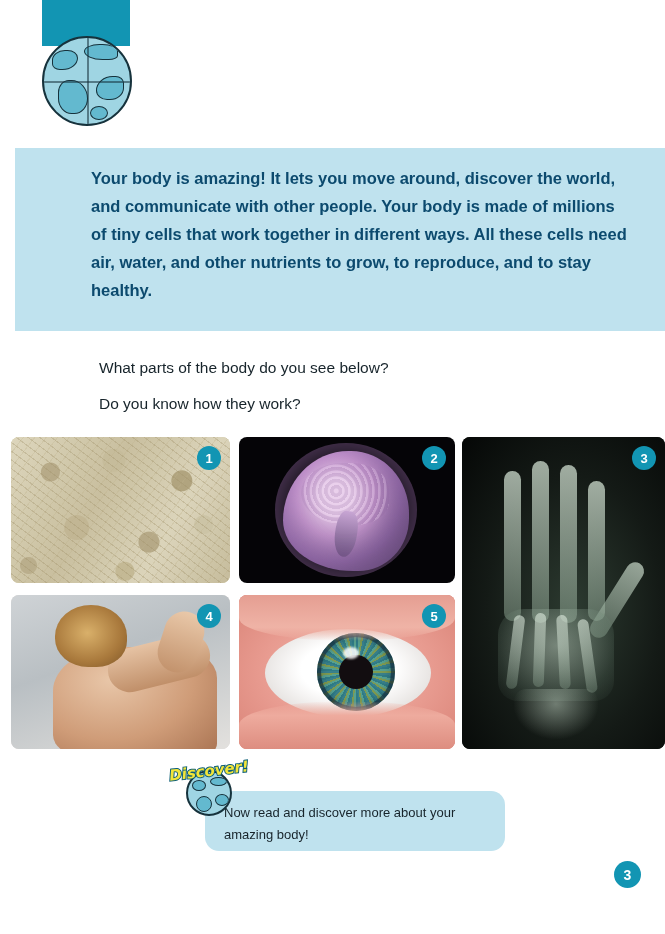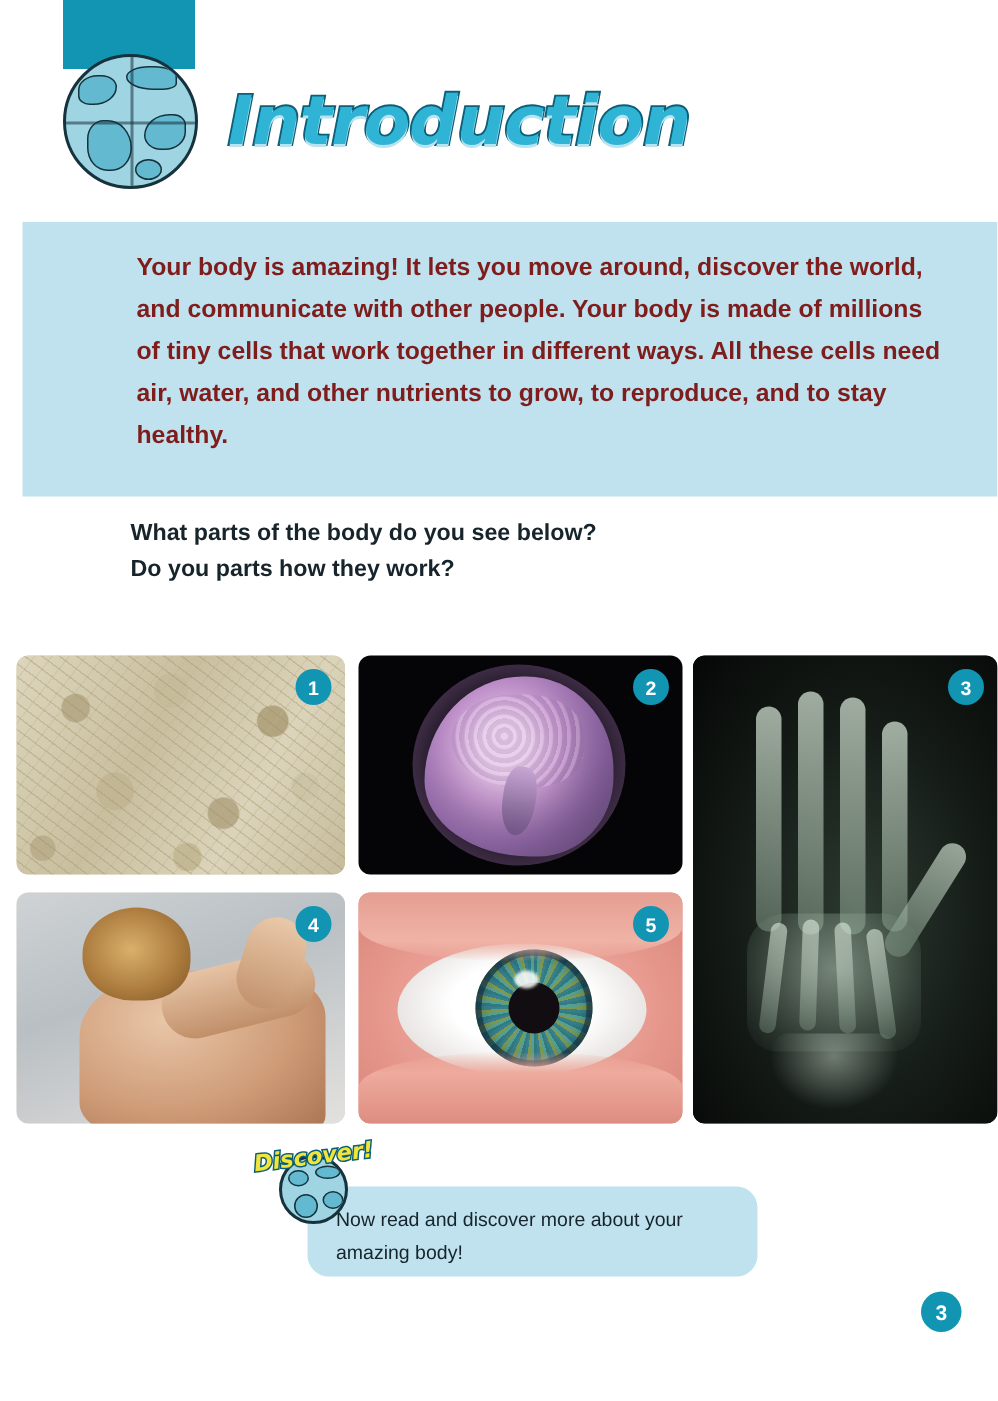--- a/index.html
+++ b/index.html
@@ -77,33 +77,33 @@
     width: 650px; height: 183px;
     background: #bfe2ee;
   }
   .intro-text {
     position: absolute;
     left: 76px; top: 16px;
     width: 540px;
     font-size: 16.5px;
     font-weight: 700;
     line-height: 28px;
-    color: #7f1d1d;
+    color: #0c4a6e;
   }
 
   
   .questions {
     position: absolute;
     left: 87px; top: 344px;
     width: 520px;
     font-size: 15.5px;
     line-height: 24px;
     color: #17242b;
   }
-  .questions div { margin: 0; font-weight: bold; }
+  .questions div { margin: 12px; }
 
   
   .photos { position: absolute; left: 0; top: 437px; width: 665px; height: 312px; }
 
   .photo {
     position: absolute;
     border-radius: 8px;
     overflow: hidden;
   }
   .badge {
@@ -364,30 +364,29 @@
     <div class="header-bar"></div>
     <div class="globe">
       <div class="land l1"></div>
       <div class="land l2"></div>
       <div class="land l3"></div>
       <div class="land l4"></div>
       <div class="land l5"></div>
       <div class="meridian"></div>
       <div class="equator"></div>
     </div>
-    <div class="title">Introduction</div>
   </div>
 
   <div class="intro-block">
     <div class="intro-text">Your body is amazing! It lets you move around, discover the world, and communicate with other people. Your body is made of millions of tiny cells that work together in different ways. All these cells need air, water, and other nutrients to grow, to reproduce, and to stay healthy.</div>
   </div>
 
   <div class="questions">
     <div>What parts of the body do you see below?</div>
-    <div>Do you parts how they work?</div>
+    <div>Do you know how they work?</div>
   </div>
 
   <div class="photos">
 
     <div class="photo" id="photo1">
       <div class="tex"></div>
       <div class="tex2"></div>
       <div class="badge">1</div>
     </div>
 

